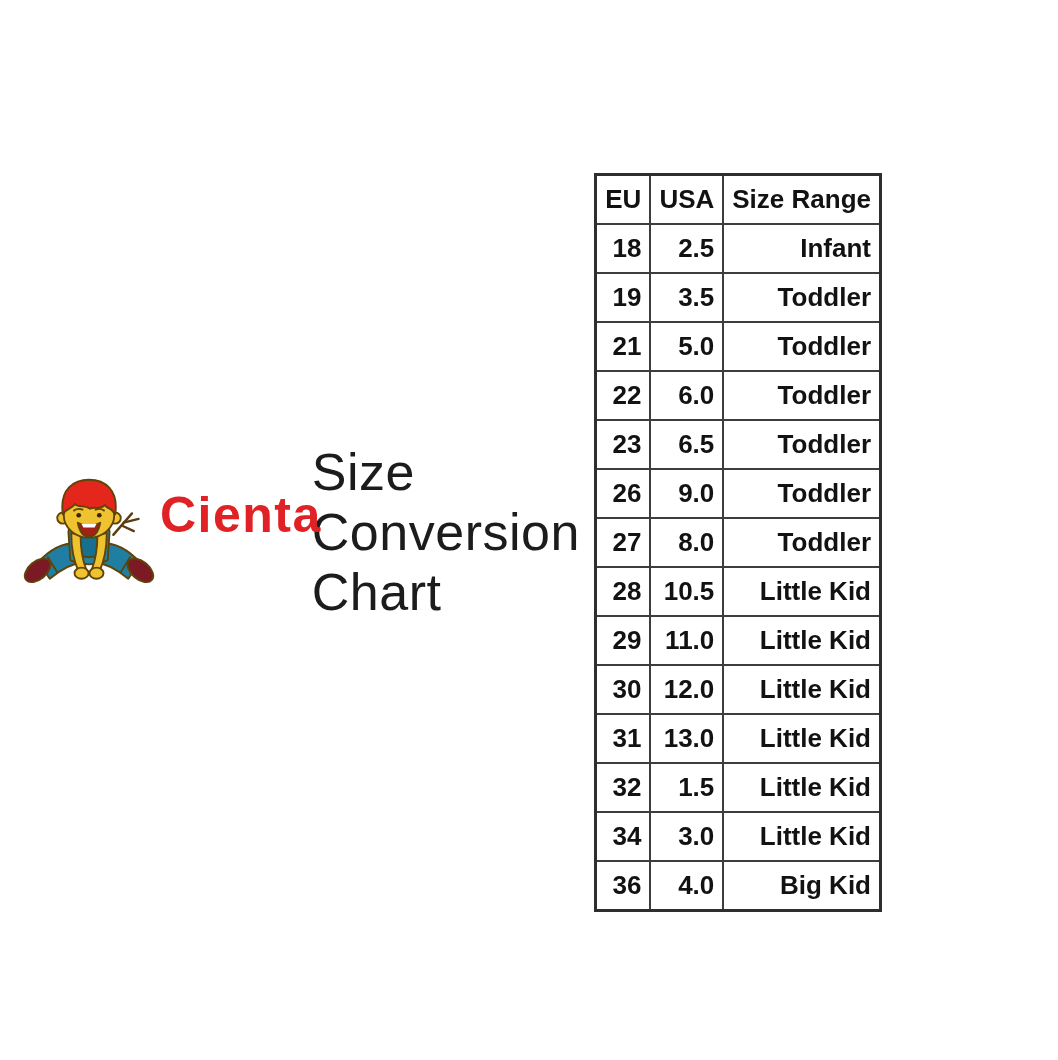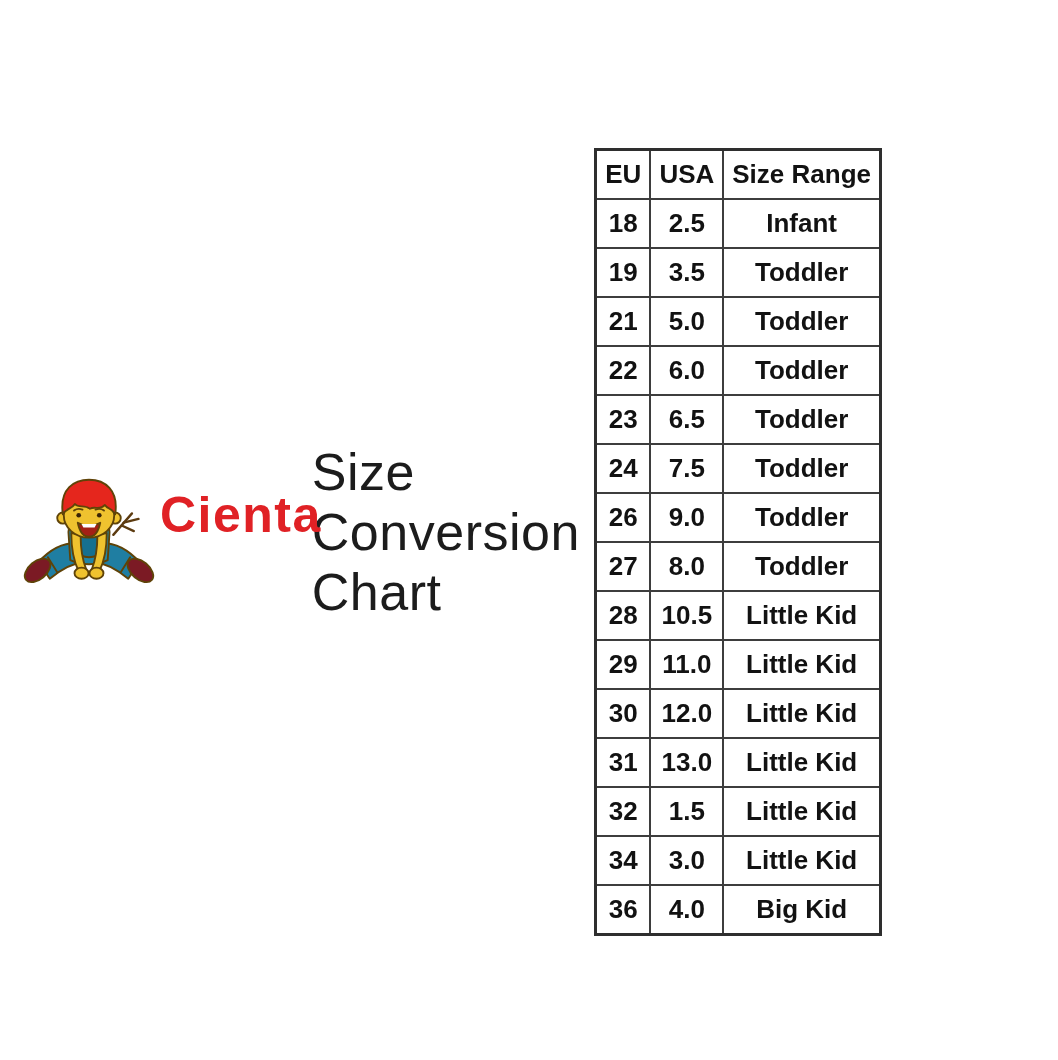--- a/index.html
+++ b/index.html
@@ -44,21 +44,21 @@
     table-layout: fixed;
     border: 3px solid #2e2e2e;
   }
   table.size-table col.c-eu  { width: 178px; }
   table.size-table col.c-usa { width: 173px; }
   table.size-table col.c-sr  { width: 178px; }
   table.size-table th, table.size-table td {
     border: 2px solid #3d3d3d;
     height: 36.6px;
     padding: 8px;
-    text-align: center;
+    text-align: right;
     vertical-align: middle;
     font-weight: bold;
     font-size: 26px;
     color: #121212;
     white-space: nowrap;
   }
 </style>
 </head>
 <body>
 
@@ -146,25 +146,20 @@
           <td>22</td>
           <td>6.0</td>
           <td>Toddler</td>
         </tr>
         <tr>
           <td>23</td>
           <td>6.5</td>
           <td>Toddler</td>
         </tr>
         <tr>
-          <td>24</td>
-          <td>7.5</td>
-          <td>Toddler</td>
-        </tr>
-        <tr>
           <td>26</td>
           <td>9.0</td>
           <td>Toddler</td>
         </tr>
         <tr>
           <td>27</td>
           <td>8.0</td>
           <td>Toddler</td>
         </tr>
         <tr>

